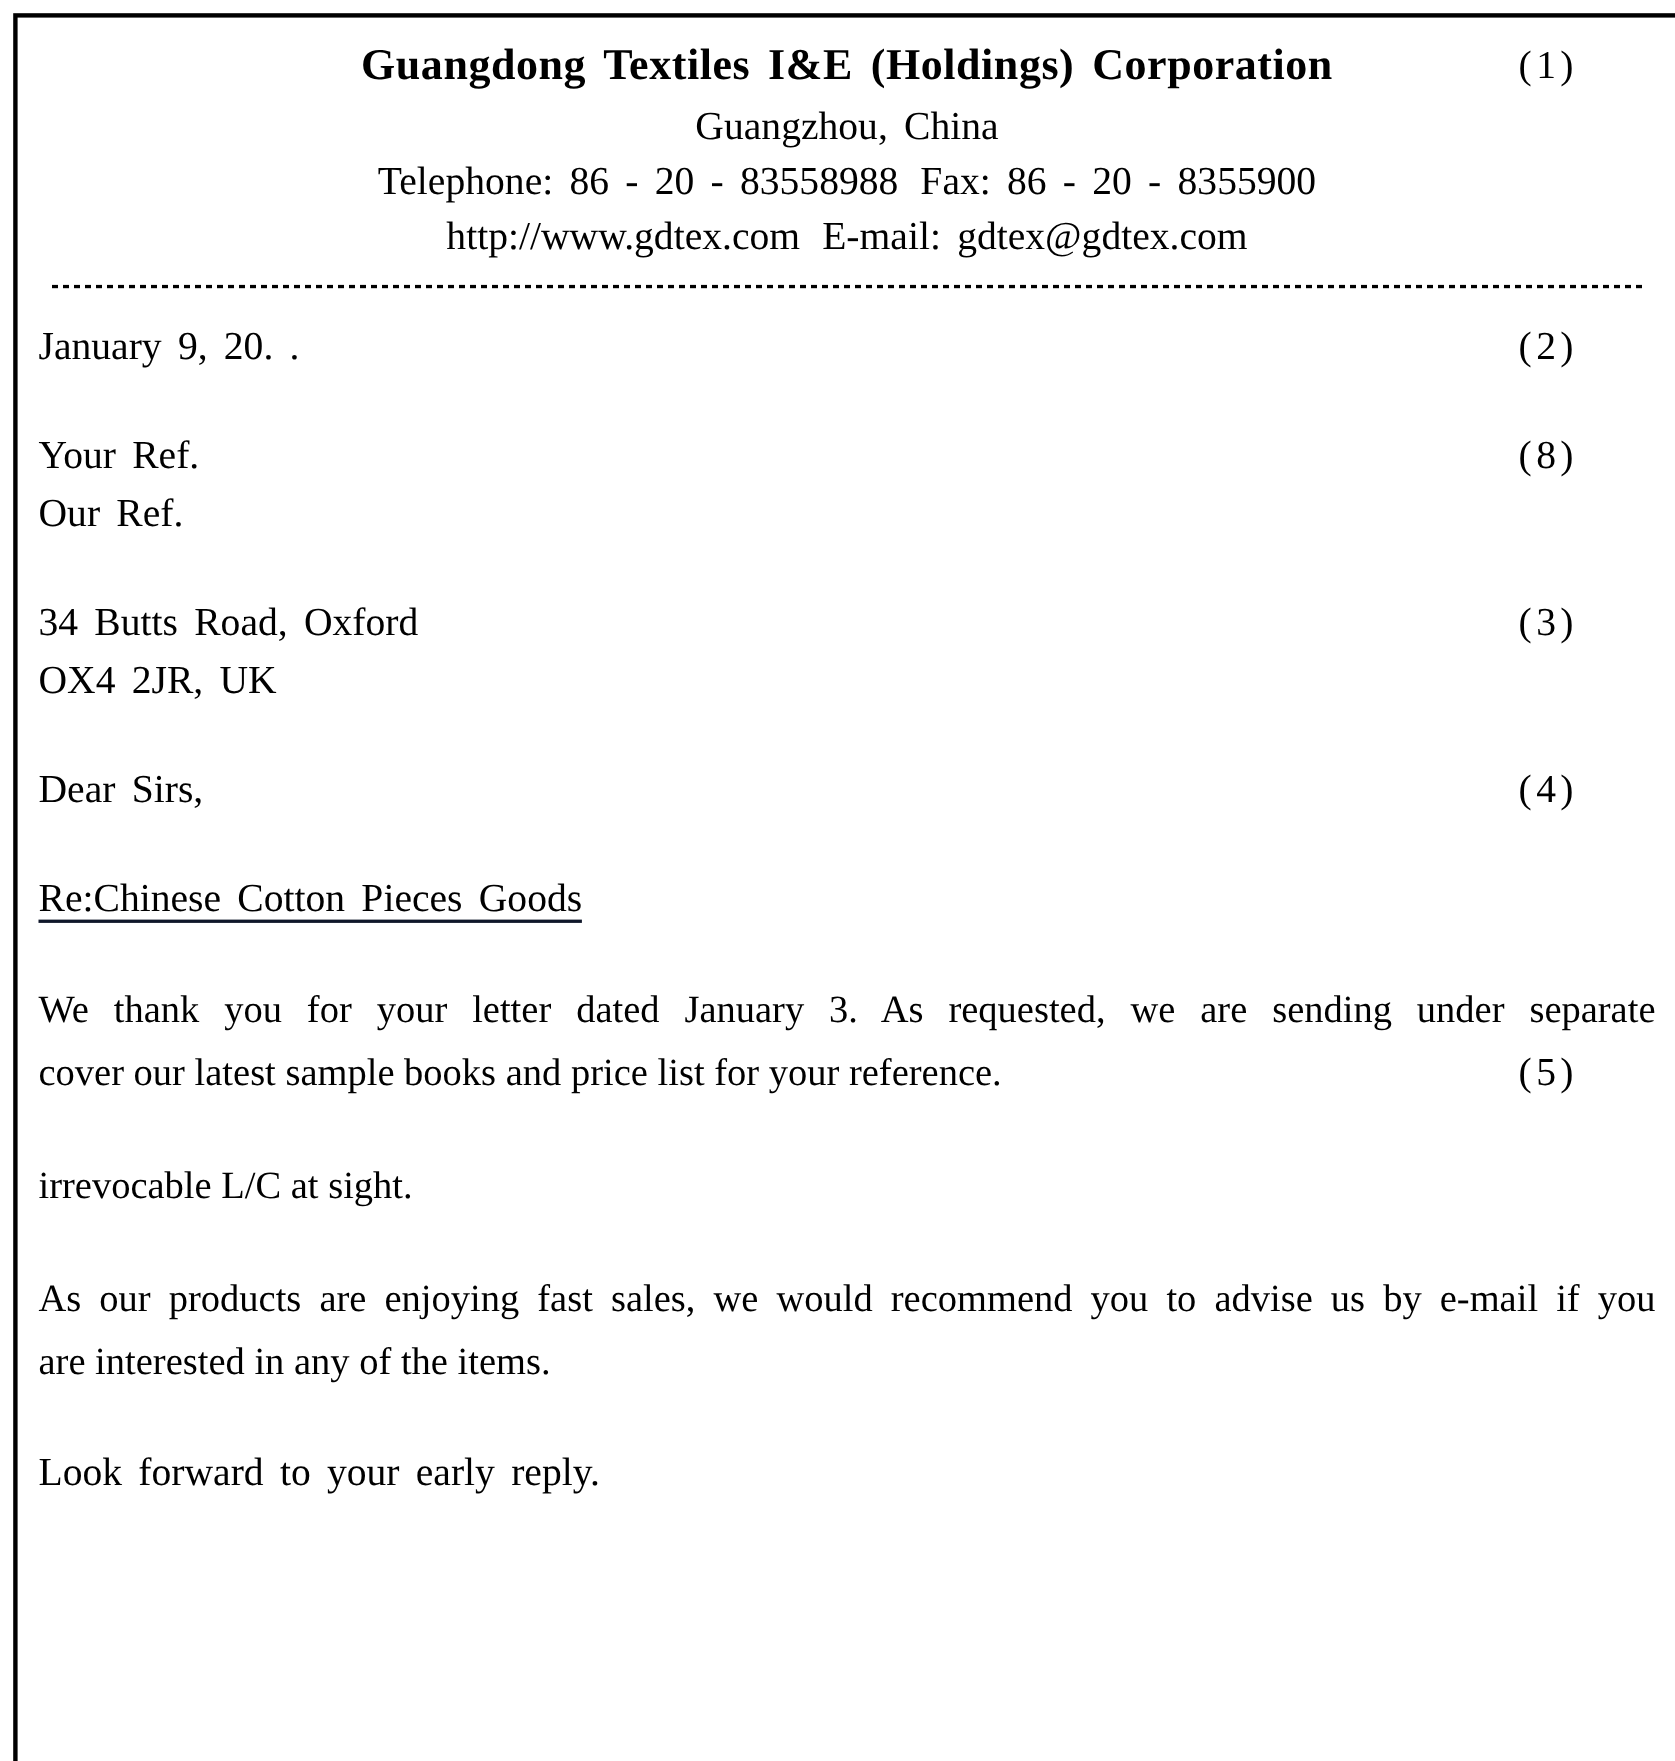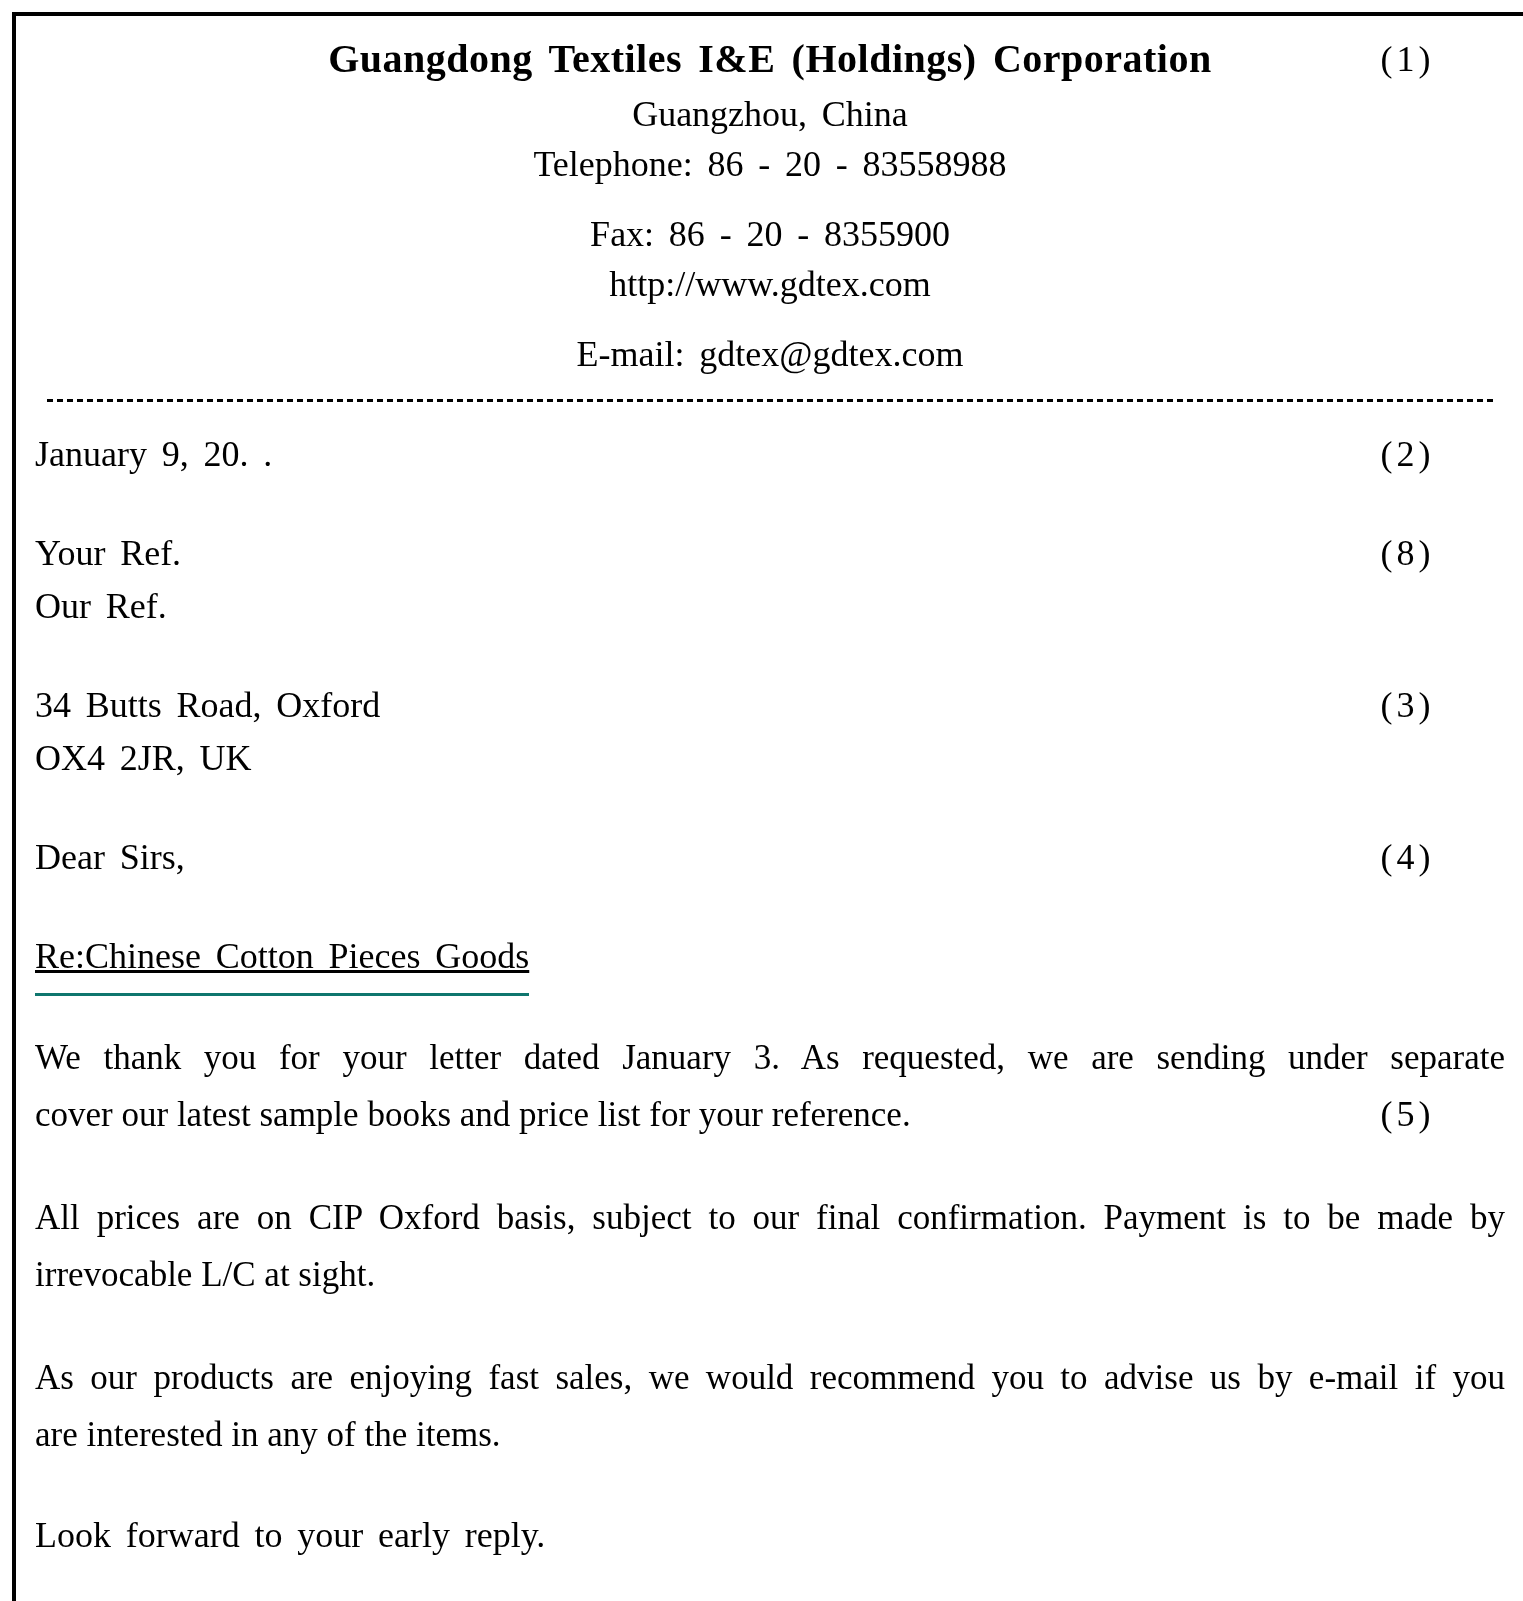--- a/index.html
+++ b/index.html
@@ -35,21 +35,20 @@
     margin: 0;
     font-size: 40px;
     font-weight: bold;
     letter-spacing: 0.5px;
   }
   .head-line { line-height: 50px; }
   .pair {
     display: flex;
     justify-content: center;
     gap: 20px;
-    flex-direction: column;
   }
 
   .divider {
     height: 3px;
     margin: 20px 12px 0 12px;
     background: repeating-linear-gradient(90deg, #000 0 6px, transparent 6px 10px);
   }
 
   
   .letter-main { padding-top: 26px; }
@@ -74,23 +73,22 @@
     line-height: 57px;
     word-spacing: 0;
   }
   .jline {
     text-align: justify;
     text-align-last: justify;
   }
   .lastline { text-align: left; }
 
   .subject-underline {
-    border-bottom: 3px solid #0f766e;
-    padding-bottom: 17px;
-    text-decoration: underline;
+    border-bottom: 3px solid #0f172a;
+    padding-bottom: 0;
   }
 </style>
 </head>
 <body>
 
 <div class="page">
 
   <header class="letterhead">
     <div class="title-row">
       <h1 class="company">Guangdong Textiles I&amp;E (Holdings) Corporation</h1>
@@ -140,21 +138,20 @@
       </div>
     </section>
 
     <section class="block para">
       <div class="jline">We thank you for your letter dated January 3. As requested, we are sending under separate</div>
       <div class="lastline">cover our latest sample books and price list for your reference.</div>
       <span class="marker marker-bottom">(5)</span>
     </section>
 
     <section class="block para">
-      <div class="jline">All prices are on CIP Oxford basis, subject to our final confirmation. Payment is to be made by</div>
       <div class="lastline">irrevocable L/C at sight.</div>
     </section>
 
     <section class="block para">
       <div class="jline">As our products are enjoying fast sales, we would recommend you to advise us by e-mail if you</div>
       <div class="lastline">are interested in any of the items.</div>
     </section>
 
     <section class="block">
       <div>Look forward to your early reply.</div>

